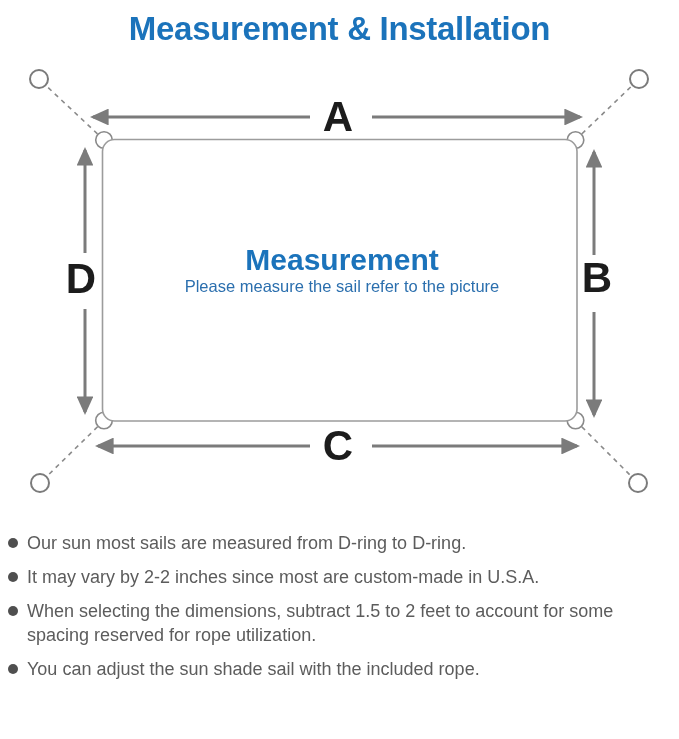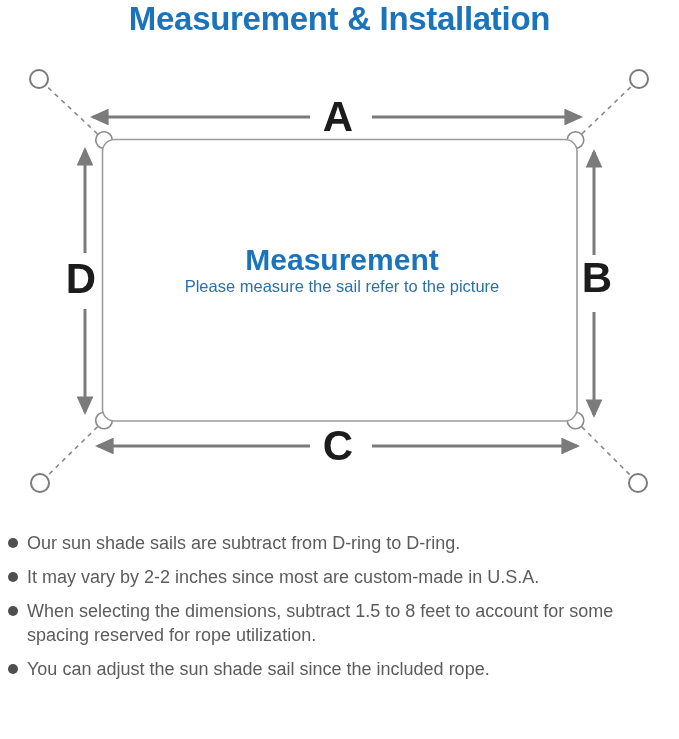--- a/index.html
+++ b/index.html
@@ -4,21 +4,21 @@
 <style>
   * { margin:0; padding:0; box-sizing:border-box; }
   html,body { background:#ffffff; }
   .page {
     position:relative; width:679px; height:739px; background:#ffffff;
     font-family:"Liberation Sans", sans-serif; overflow:hidden; margin:0 auto;
   }
   .page-title {
     position:absolute; top:0; left:0; right:0; text-align:center;
     font-size:33px; font-weight:bold; letter-spacing:-0.3px;
-    color:#1b73bb; padding-top:0;
+    color:#1b73bb; padding-top:10px;
   }
   .diagram { position:absolute; top:0; left:0; width:679px; height:512px; }
   .dim-letter { font-size:42px; font-weight:bold; fill:#1c1c1c; }
   .center-title { font-size:30px; font-weight:bold; fill:#1b73bb; }
   .center-sub { font-size:16.5px; fill:#2b6fae; }
   svg text { font-family:"Liberation Sans", sans-serif; text-anchor:middle; }
   .notes { position:absolute; top:531px; left:8px; right:0; }
   .note { display:flex; align-items:flex-start; margin-bottom:10px; }
   .dot {
     width:10px; height:10px; border-radius:50%; background:#4f4f4f;
@@ -79,29 +79,29 @@
     <text x="338" y="460" class="dim-letter">C</text>
     <text x="81" y="293" class="dim-letter">D</text>
 
     <text x="342" y="270" class="center-title">Measurement</text>
     <text x="342" y="292" class="center-sub">Please measure the sail refer to the picture</text>
   </svg>
 
   <div class="notes">
     <div class="note">
       <span class="dot"></span>
-      <span class="note-text">Our sun shade sails are subtract from D-ring to D-ring.</span>
+      <span class="note-text">Our sun most sails are measured from D-ring to D-ring.</span>
     </div>
     <div class="note">
       <span class="dot"></span>
       <span class="note-text">It may vary by 2-2 inches since most are custom-made in U.S.A.</span>
     </div>
     <div class="note">
       <span class="dot"></span>
-      <span class="note-text">When selecting the dimensions, subtract 1.5 to 8 feet to account for some spacing reserved for rope utilization.</span>
+      <span class="note-text">When selecting the dimensions, subtract 1.5 to 2 feet to account for some spacing reserved for rope utilization.</span>
     </div>
     <div class="note">
       <span class="dot"></span>
-      <span class="note-text">You can adjust the sun shade sail since the included rope.</span>
+      <span class="note-text">You can adjust the sun shade sail with the included rope.</span>
     </div>
   </div>
 
 </div>
 
 </body></html>

